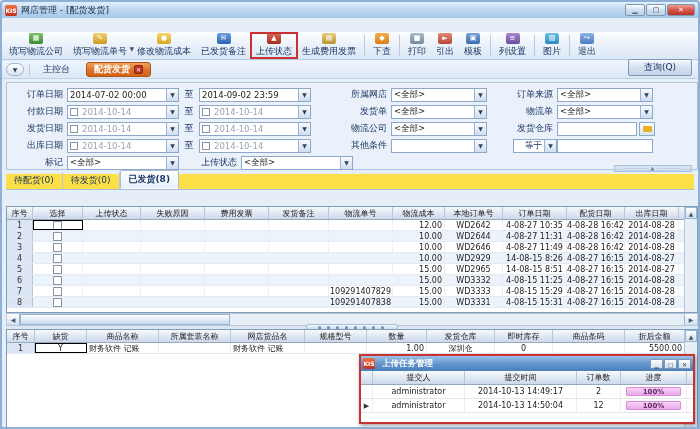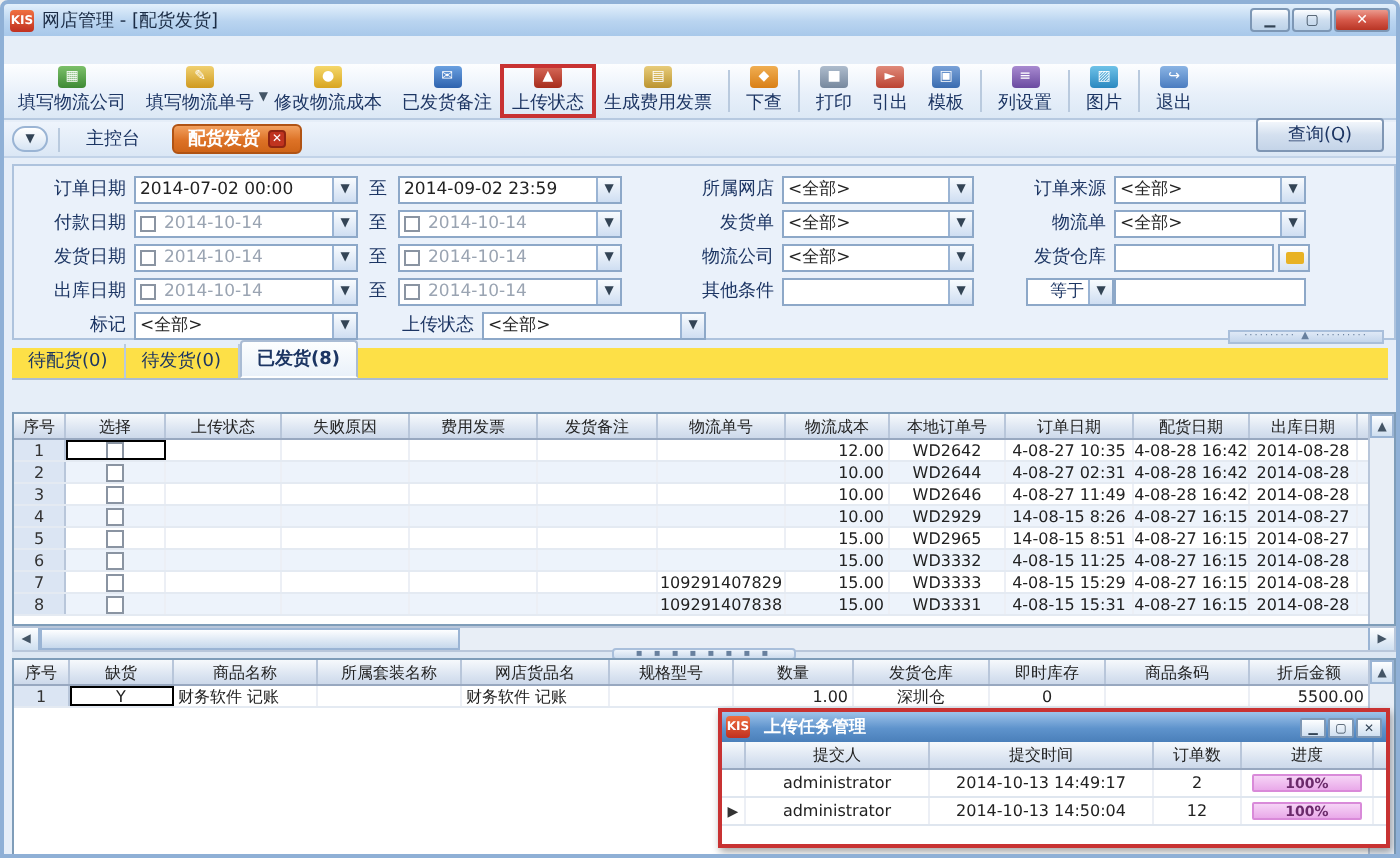--- a/index.html
+++ b/index.html
@@ -357,21 +357,21 @@
         <div class="g-c" style="width: 50px;">
           <span class="g-cb"></span>
         </div>
         <div class="g-c" style="width: 58px;"></div>
         <div class="g-c" style="width: 64px;"></div>
         <div class="g-c" style="width: 64px;"></div>
         <div class="g-c" style="width: 60px;"></div>
         <div class="g-c" style="width: 64px;"></div>
         <div class="g-c num" style="width: 52px;">10.00</div>
         <div class="g-c" style="width: 58px;">WD2644</div>
-        <div class="g-c" style="width: 64px;">4-08-27 02:31</div>
+        <div class="g-c" style="width: 64px;">4-08-27 11:31</div>
         <div class="g-c" style="width: 58px;">4-08-28 16:42</div>
         <div class="g-c" style="width: 54px;">2014-08-28</div>
       </div>
       <div class="g-row">
         <div class="g-c rowhead" style="width: 26px;">3</div>
         <div class="g-c" style="width: 50px;">
           <span class="g-cb"></span>
         </div>
         <div class="g-c" style="width: 58px;"></div>
         <div class="g-c" style="width: 64px;"></div>

